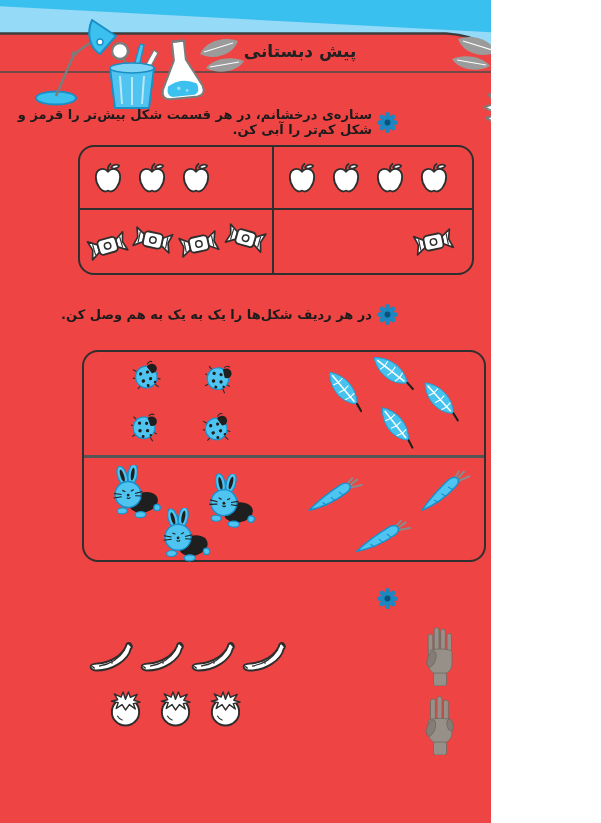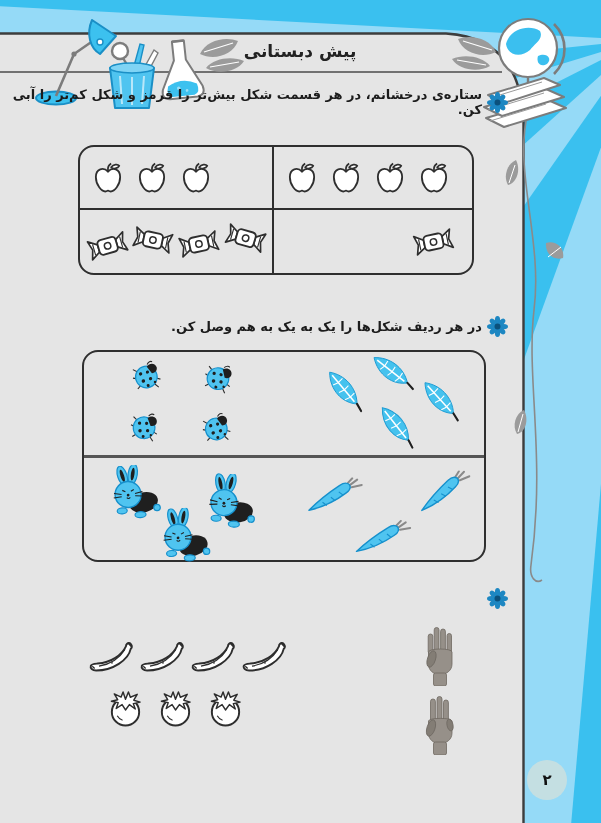--- a/index.html
+++ b/index.html
@@ -1,27 +1,27 @@
 <!DOCTYPE html>
 <html lang="fa"><head>
 <meta charset="utf-8">
 <style>
   html,body{margin:0;padding:0;background:#fff;}
-  .page{position:relative;width:601px;height:823px;background:#e5e5e5;overflow:hidden;
+  .page{position:relative;width:491px;height:823px;background:#ef4444;overflow:hidden;
         font-family:"DejaVu Sans","Liberation Sans",sans-serif;}
   svg{display:block;}
   .abs{position:absolute;}
   
   .title{position:absolute;top:41px;left:150px;width:300px;text-align:center;
          font-size:17px;font-weight:bold;color:#222;direction:rtl;letter-spacing:1px;}
   
   .instr{position:absolute;right:93px;direction:rtl;display:flex;align-items:center;gap:5px;
          font-weight:bold;font-size:13px;color:#1c1c1c;}
   .instr .bullet svg{width:21px;height:21px;}
-  #instr1{top:87px;} #instr2{top:316px;} #instr3{top:588px;}
+  #instr1{top:107px;} #instr2{top:304px;} #instr3{top:588px;}
   
   .table1{position:absolute;left:78px;top:145px;width:392px;height:126px;
           border:2.5px solid #2f2f2f;border-radius:16px;display:grid;
           grid-template-columns:1fr 1.04fr;grid-template-rows:61px 1fr;}
   .t1c{display:flex;align-items:center;overflow:hidden;}
   .t1c.colR{border-left:2.5px solid #2f2f2f;}
   .t1c.rowB{border-top:2.5px solid #2f2f2f;}
   .cell-apples{padding-left:10px;gap:8px;}
   .cell-apples .it{width:36px;height:36px;flex:none;}
   .cell-candies{padding-left:4px;gap:1px;}

